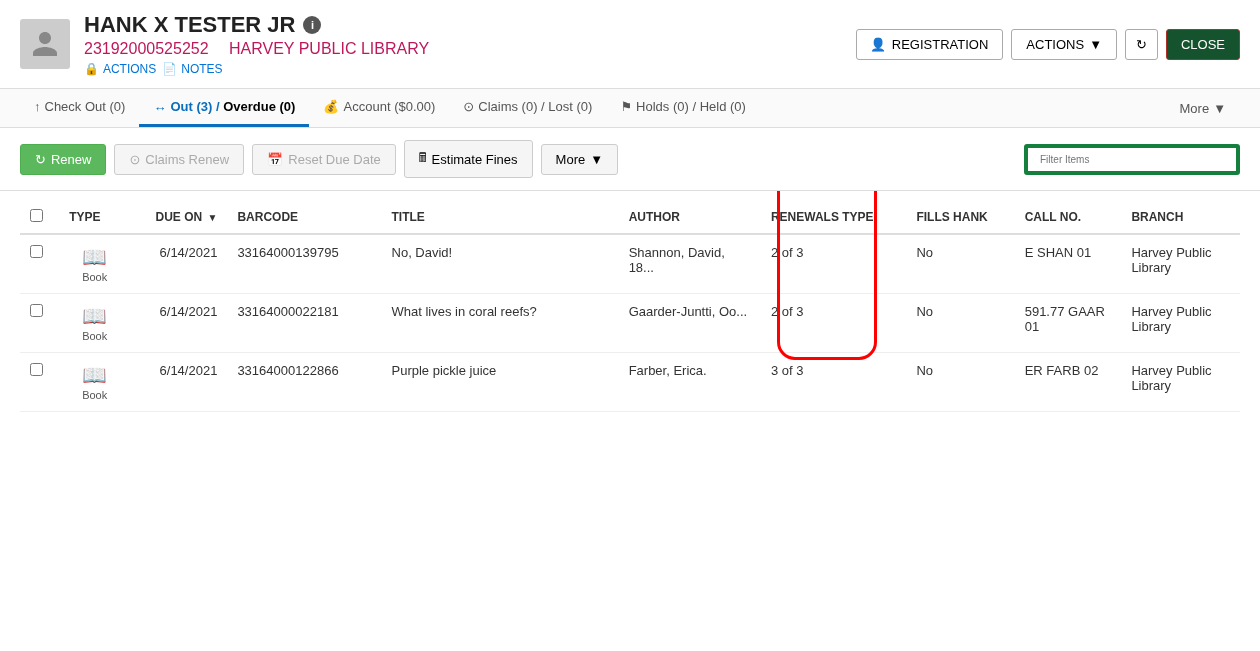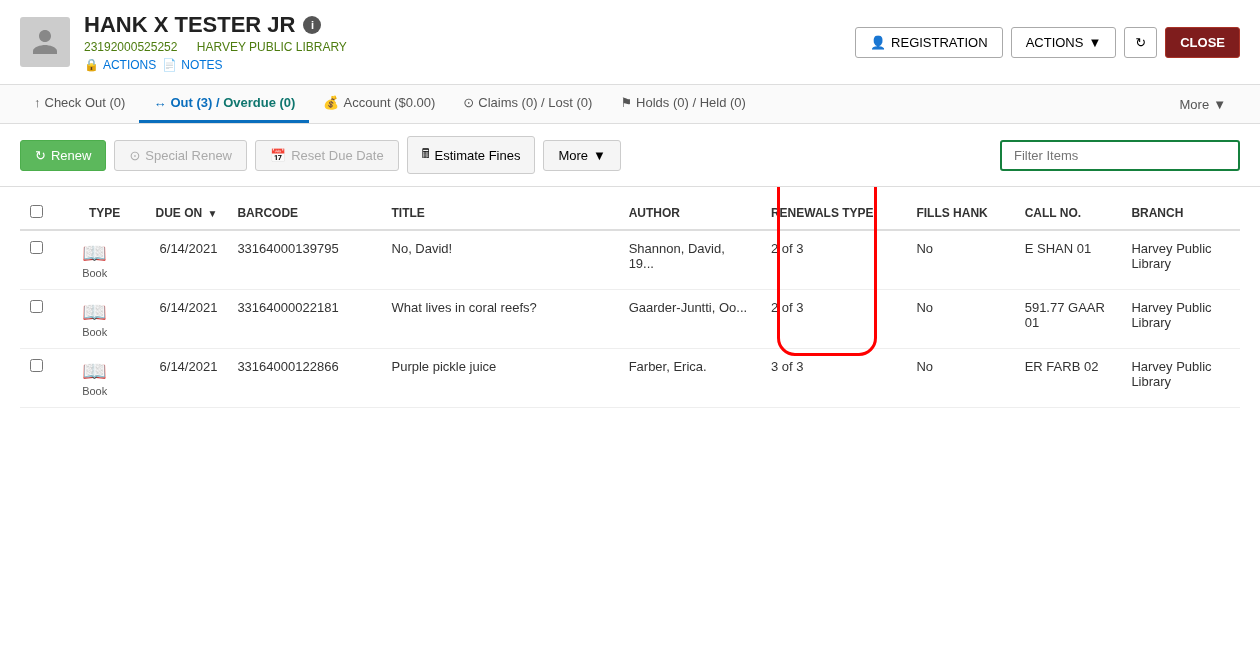--- a/index.html
+++ b/index.html
@@ -5,49 +5,49 @@
     * { box-sizing: border-box; margin: 0; padding: 0; }
     body { font-family: Arial, sans-serif; font-size: 13px; background: #fff; color: #333; }
 
     
     .header { display: flex; align-items: center; padding: 12px 20px; border-bottom: 1px solid #ddd; }
     .avatar { width: 50px; height: 50px; background: #ccc; border-radius: 3px; margin-right: 14px; display: flex; align-items: center; justify-content: center; }
     .avatar svg { width: 30px; height: 30px; fill: #888; }
     .patron-info { flex: 1; }
     .patron-name { font-size: 22px; font-weight: bold; color: #222; display: flex; align-items: center; gap: 8px; }
     .patron-name .info-icon { display: inline-flex; align-items: center; justify-content: center; width: 18px; height: 18px; background: #555; color: #fff; border-radius: 50%; font-size: 11px; font-weight: bold; cursor: pointer; }
-    .patron-sub { font-size: 12px; color: #4d7c0f; margin-top: 2px; }
+    .patron-sub { font-size: 16px; color: #be185d; margin-top: 2px; }
     .patron-sub .branch { margin-right: 16px; }
     .patron-links { display: flex; align-items: center; gap: 6px; margin-top: 4px; }
     .patron-links a { color: #0074d9; text-decoration: none; font-size: 12px; display: flex; align-items: center; gap: 4px; }
     .header-actions { display: flex; align-items: center; gap: 8px; }
     .btn { padding: 7px 14px; border-radius: 3px; border: 1px solid #ccc; background: #f5f5f5; cursor: pointer; font-size: 13px; display: inline-flex; align-items: center; gap: 5px; }
-    .btn-primary { background: #7f1d1d; color: #fff; border-color: #a93226; font-weight: bold; }
+    .btn-primary { background: #14532d; color: #fff; border-color: #a93226; font-weight: normal; }
     .btn-outline { background: #fff; border: 1px solid #aaa; }
     .btn-refresh { background: #fff; border: 1px solid #aaa; padding: 7px 10px; }
 
     
     .nav-tabs { display: flex; align-items: center; padding: 0 20px; border-bottom: 1px solid #ddd; background: #fafafa; }
     .nav-tab { padding: 10px 14px; cursor: pointer; font-size: 13px; color: #555; border-bottom: 3px solid transparent; display: flex; align-items: center; gap: 4px; white-space: nowrap; }
     .nav-tab.active { color: #0a6ebd; border-bottom: 3px solid #0a6ebd; font-weight: bold; }
     .nav-tabs-spacer { flex: 1; }
     .nav-more { padding: 10px 14px; cursor: pointer; font-size: 13px; color: #555; display: flex; align-items: center; gap: 4px; }
 
     
     .toolbar { display: flex; align-items: center; gap: 8px; padding: 12px 20px; border-bottom: 1px solid #ddd; }
     .toolbar-spacer { flex: 1; }
-    .filter-input { padding: 6px 12px; border: 2px solid #15803d; border-radius: 3px; font-size: 13px; width: 240px; }
+    .filter-input { padding: 6px 12px; border: 4px solid #15803d; border-radius: 3px; font-size: 10px; width: 216px; }
 
     
     .table-wrapper { padding: 0 20px 20px; overflow-x: auto; }
     table { width: 100%; border-collapse: collapse; margin-top: 10px; }
     thead th { text-align: left; padding: 8px 10px; font-size: 12px; font-weight: bold; color: #333; border-bottom: 2px solid #ddd; white-space: nowrap; }
     tbody td { padding: 10px; border-bottom: 1px solid #eee; vertical-align: top; font-size: 13px; }
     .col-check { width: 30px; }
-    .col-type { width: 60px; text-align: right; }
+    .col-type { width: 60px; text-align: left; }
     .col-due { width: 80px; text-align: right; }
     .col-barcode { width: 130px; }
     .col-title { width: 200px; }
     .col-author { width: 120px; }
     .col-renewals { width: 90px; }
     .col-fills { width: 60px; }
     .col-call { width: 90px; }
     .col-branch { width: 100px; }
 
     .book-icon { display: flex; flex-direction: column; align-items: center; gap: 2px; }
@@ -106,21 +106,21 @@
   </div>
 </div>
 
 <div class="nav-tabs">
   <div class="nav-tab">
     <span>↑</span>
     <span>Check Out (0)</span>
   </div>
   <div class="nav-tab active">
     <span>↔</span>
-    <span>Out (3) / <span style="color:#0f766e">Overdue (0)</span></span>
+    <span>Out (3) / <span style="color:#000000">Overdue (0)</span></span>
   </div>
   <div class="nav-tab">
     <span>💰</span>
     <span>Account ($0.00)</span>
   </div>
   <div class="nav-tab">
     <span>⊙</span>
     <span>Claims (0) / Lost (0)</span>
   </div>
   <div class="nav-tab">
@@ -134,21 +134,21 @@
   </div>
 </div>
 
 <div class="toolbar">
   <button class="btn" style="background:#5cb85c; color:#fff; border-color:#4cae4c;">
     <span>↻</span>
     <span>Renew</span>
   </button>
   <button class="btn" disabled="" style="color:#aaa;">
     <span>⊙</span>
-    <span>Special Renew</span>
+    <span>Claims Renew</span>
   </button>
   <button class="btn" disabled="" style="color:#aaa;">
     <span>📅</span>
     <span>Reset Due Date</span>
   </button>
   <button class="btn">
     <span>🖩</span>
     <span>Estimate Fines</span>
   </button>
   <button class="btn">
@@ -187,21 +187,21 @@
     </td>
     <td class="col-type">
       <div class="book-icon">
         <span class="icon-img">📖</span>
         <span class="type-label">Book</span>
       </div>
     </td>
     <td class="col-due">6/14/2021</td>
     <td class="col-barcode">33164000139795</td>
     <td class="col-title">No, David!</td>
-    <td class="col-author">Shannon, David, 19...</td>
+    <td class="col-author">Shannon, David, 18...</td>
     <td class="col-renewals renewals-cell">2 of 3</td>
     <td class="col-fills">No</td>
     <td class="col-call">E SHAN 01</td>
     <td class="col-branch">Harvey Public Library</td>
   </tr>
         <tr>
     <td class="col-check">
       <input type="checkbox" style="">
     </td>
     <td class="col-type">

